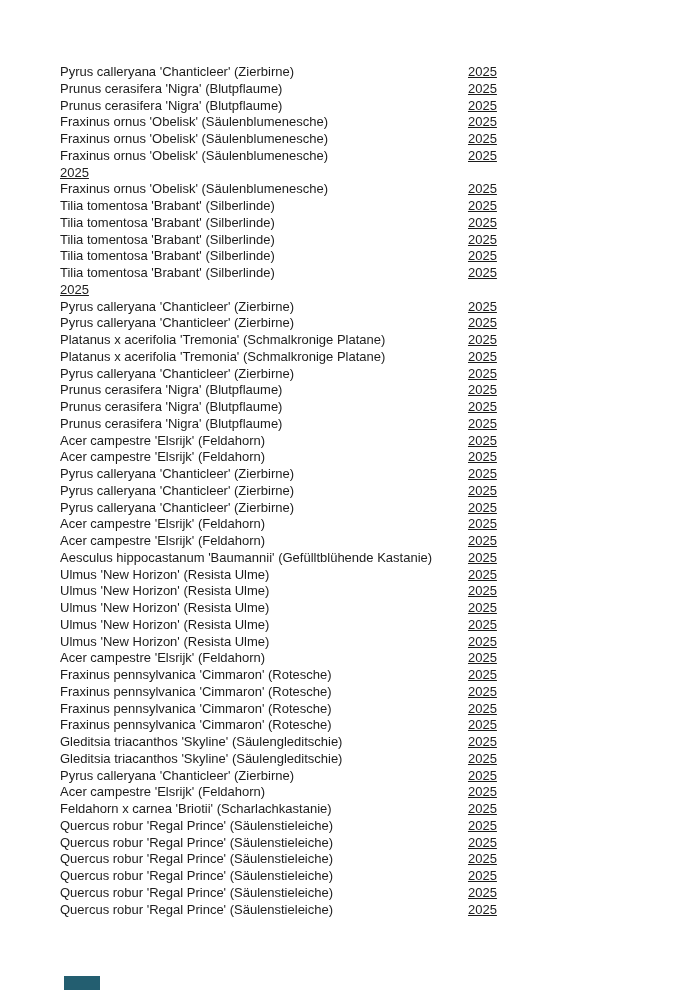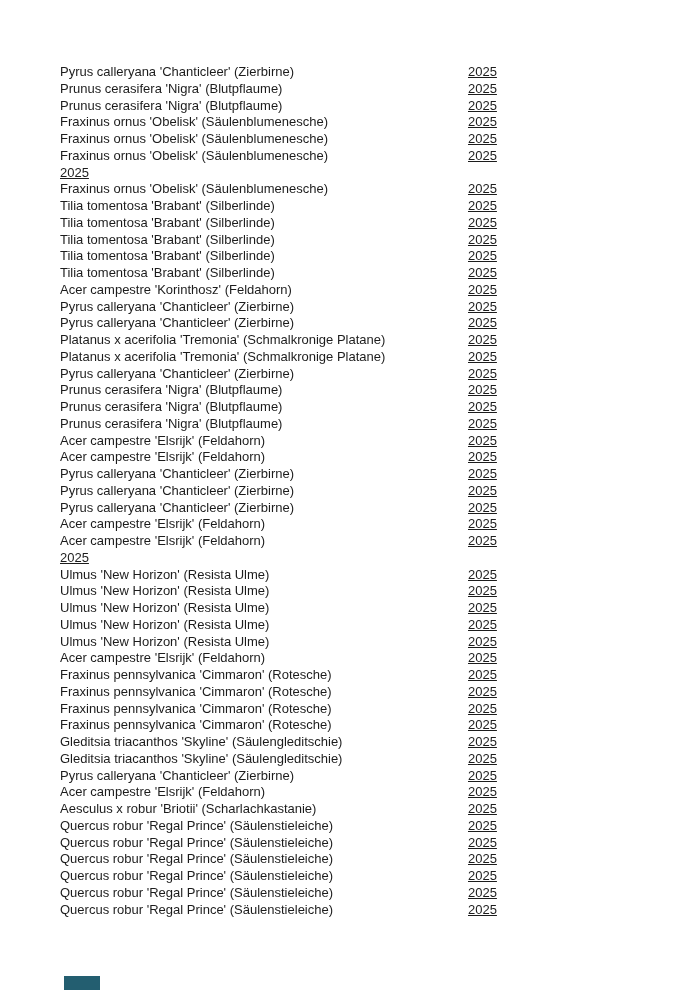--- a/index.html
+++ b/index.html
@@ -94,21 +94,20 @@
     </div>
     <div class="row">
       <span class="cell-name">Tilia tomentosa 'Brabant' (Silberlinde)</span>
       <span class="cell-year">2025</span>
     </div>
     <div class="row">
       <span class="cell-name">Tilia tomentosa 'Brabant' (Silberlinde)</span>
       <span class="cell-year">2025</span>
     </div>
     <div class="row">
-      <span class="cell-name">Acer campestre 'Korinthosz' (Feldahorn)</span>
       <span class="cell-year">2025</span>
     </div>
     <div class="row">
       <span class="cell-name">Pyrus calleryana 'Chanticleer' (Zierbirne)</span>
       <span class="cell-year">2025</span>
     </div>
     <div class="row">
       <span class="cell-name">Pyrus calleryana 'Chanticleer' (Zierbirne)</span>
       <span class="cell-year">2025</span>
     </div>
@@ -158,20 +157,21 @@
     </div>
     <div class="row">
       <span class="cell-name">Acer campestre 'Elsrijk' (Feldahorn)</span>
       <span class="cell-year">2025</span>
     </div>
     <div class="row">
       <span class="cell-name">Acer campestre 'Elsrijk' (Feldahorn)</span>
       <span class="cell-year">2025</span>
     </div>
     <div class="row">
+      <span class="cell-name">Aesculus hippocastanum 'Baumannii' (Gefülltblühende Kastanie)</span>
       <span class="cell-year">2025</span>
     </div>
     <div class="row">
       <span class="cell-name">Ulmus 'New Horizon' (Resista Ulme)</span>
       <span class="cell-year">2025</span>
     </div>
     <div class="row">
       <span class="cell-name">Ulmus 'New Horizon' (Resista Ulme)</span>
       <span class="cell-year">2025</span>
     </div>
@@ -217,21 +217,21 @@
     </div>
     <div class="row">
       <span class="cell-name">Pyrus calleryana 'Chanticleer' (Zierbirne)</span>
       <span class="cell-year">2025</span>
     </div>
     <div class="row">
       <span class="cell-name">Acer campestre 'Elsrijk' (Feldahorn)</span>
       <span class="cell-year">2025</span>
     </div>
     <div class="row">
-      <span class="cell-name">Aesculus x robur 'Briotii' (Scharlachkastanie)</span>
+      <span class="cell-name">Feldahorn x carnea 'Briotii' (Scharlachkastanie)</span>
       <span class="cell-year">2025</span>
     </div>
     <div class="row">
       <span class="cell-name">Quercus robur 'Regal Prince' (Säulenstieleiche)</span>
       <span class="cell-year">2025</span>
     </div>
     <div class="row">
       <span class="cell-name">Quercus robur 'Regal Prince' (Säulenstieleiche)</span>
       <span class="cell-year">2025</span>
     </div>

